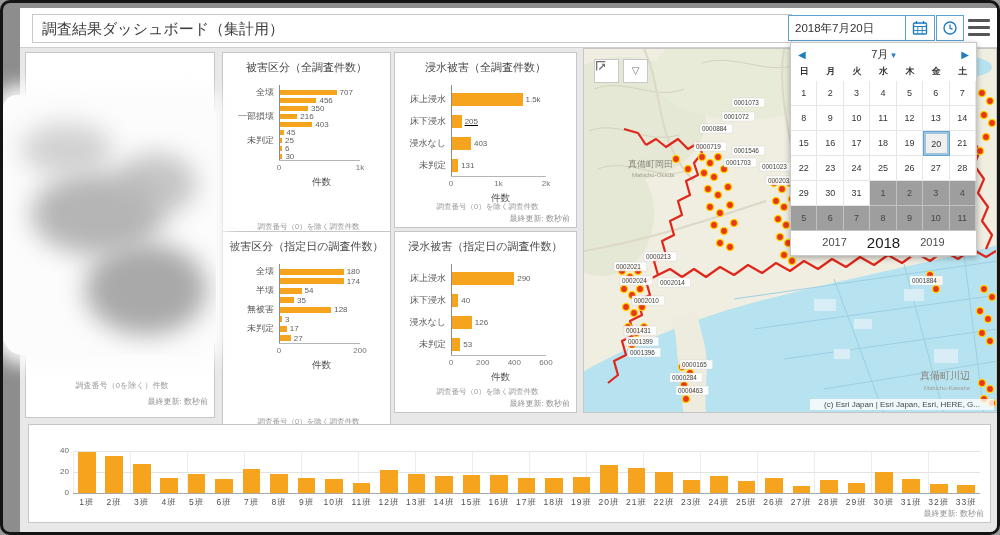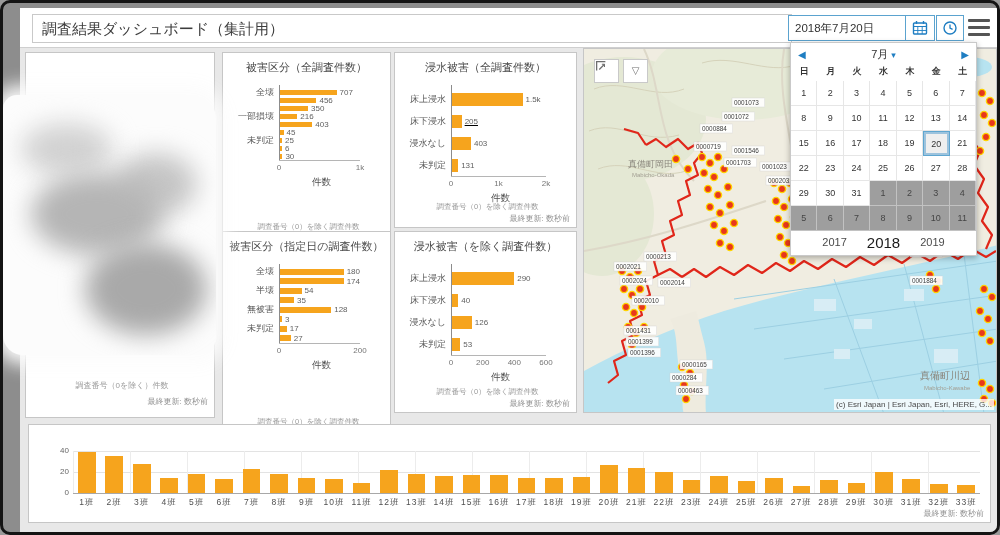--- a/index.html
+++ b/index.html
@@ -63,21 +63,21 @@
   .vxl{flex:1;text-align:center;font-size:8.5px;color:#4f4f4f;white-space:nowrap;letter-spacing:1px}
   .vyt{position:absolute;left:16px;width:24px;text-align:right;font-size:8px;color:#666}
 
   
   .map-panel svg{position:absolute;inset:0}
   .map-controls{position:absolute;left:10px;top:10px;display:flex;gap:4px;z-index:5}
   .map-btn{width:25px;height:24px;background:#fff;border:1px solid #c9c9c9;display:flex;align-items:center;
            justify-content:center;color:#6e6e6e;cursor:pointer;box-sizing:border-box}
   .map-btn .tri{font-size:10px;color:#6e6e6e;line-height:1}
   .attribution{position:absolute;right:2px;bottom:2px;background:rgba(255,255,255,.78);font-size:8px;
-               color:#4a4a4a;padding:1px 2px;white-space:nowrap;z-index:5}
+               color:#4a4a4a;padding:1px 14px;white-space:nowrap;z-index:5}
 
   
   .calendar{position:absolute;left:770px;top:34px;width:187px;height:214px;background:#fff;
             border:1px solid #c9c9c9;box-shadow:0 2px 6px rgba(0,0,0,.3);z-index:40;box-sizing:border-box}
   .cal-head{height:22px;display:flex;align-items:center;justify-content:space-between;padding:0 7px}
   .cal-nav{color:#1f7ec2;font-size:10px;cursor:pointer}
   .cal-month{font-size:11px;color:#2e2e2e;cursor:pointer}
   .cal-month .caret{color:#1f7ec2;font-size:9px}
   .cal-week{display:grid;grid-template-columns:repeat(7,1fr);height:16px}
   .cal-week span{text-align:center;font-size:9px;font-weight:bold;color:#333}
@@ -294,21 +294,21 @@
             <span style="left: 0%;">0</span>
             <span style="left: 100%;">200</span>
           </div>
           <div class="hc-xlabel">件数</div>
         </div>
       <div class="pcaption">調査番号（0）を除く調査件数</div>
       <div class="pupdated">最終更新: 数秒前</div>
     </div>
 
     <div class="panel p-fd">
-      <div class="ptitle">浸水被害（を除く調査件数）</div>
+      <div class="ptitle">浸水被害（指定日の調査件数）</div>
       <div class="hc">
           <div class="hc-wrap">
             <div class="hc-labs">
               <div class="hc-lrow" style="height: 22px; line-height: 22px;">床上浸水</div>
               <div class="hc-lrow" style="height: 22px; line-height: 22px;">床下浸水</div>
               <div class="hc-lrow" style="height: 22px; line-height: 22px;">浸水なし</div>
               <div class="hc-lrow" style="height: 22px; line-height: 22px;">未判定</div>
             </div>
             <div class="hc-plot">
               <div class="hc-brow" style="height: 22px;">

